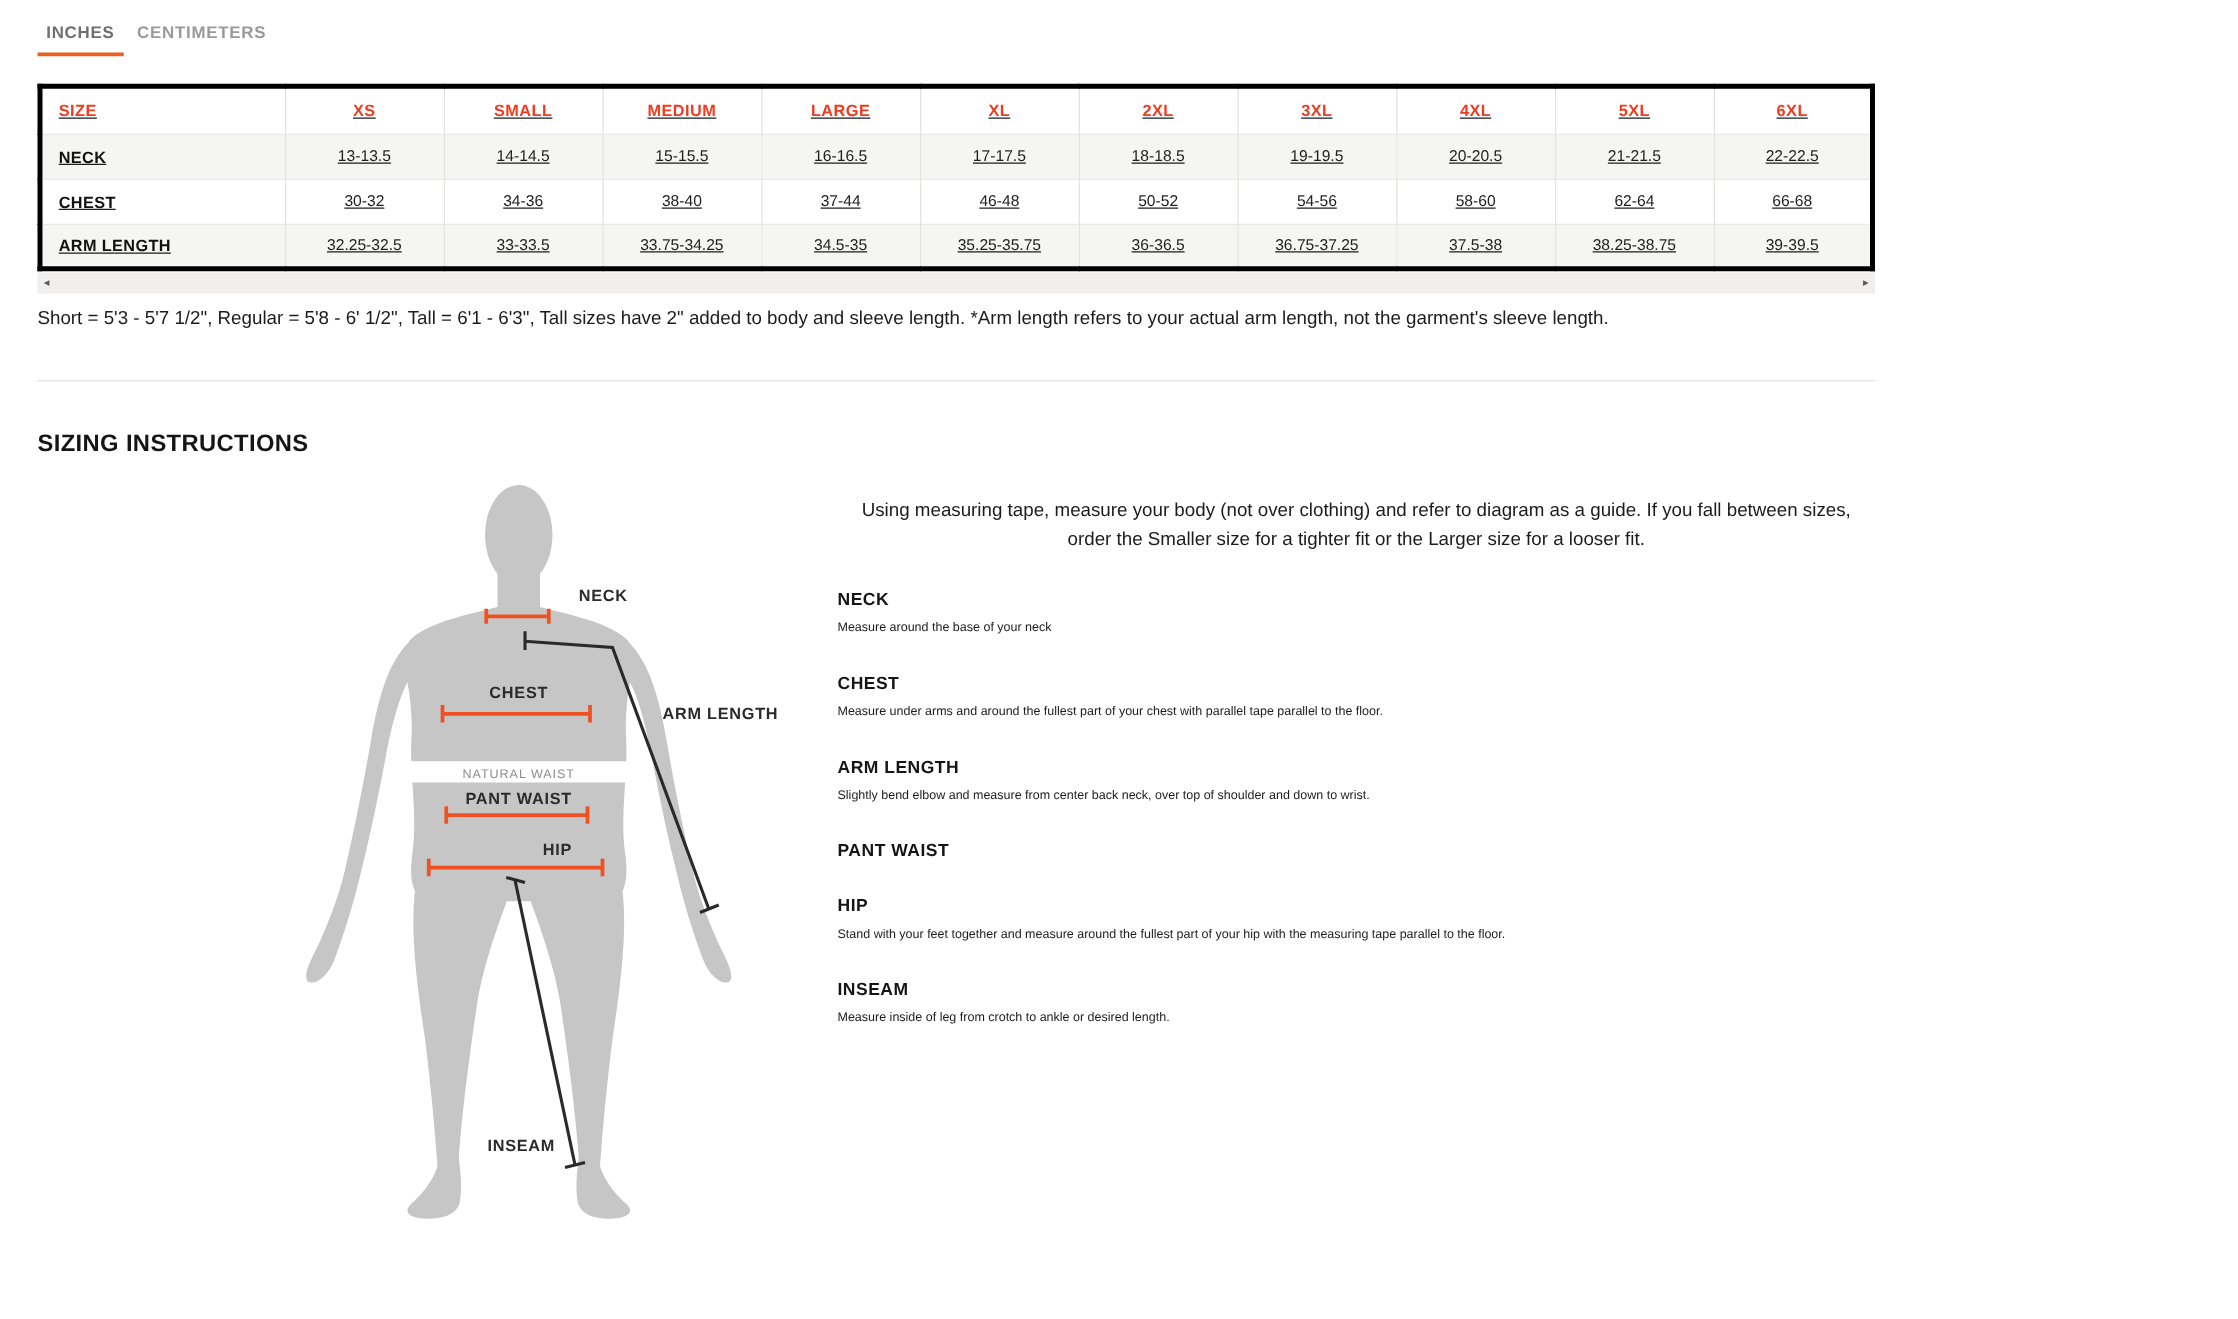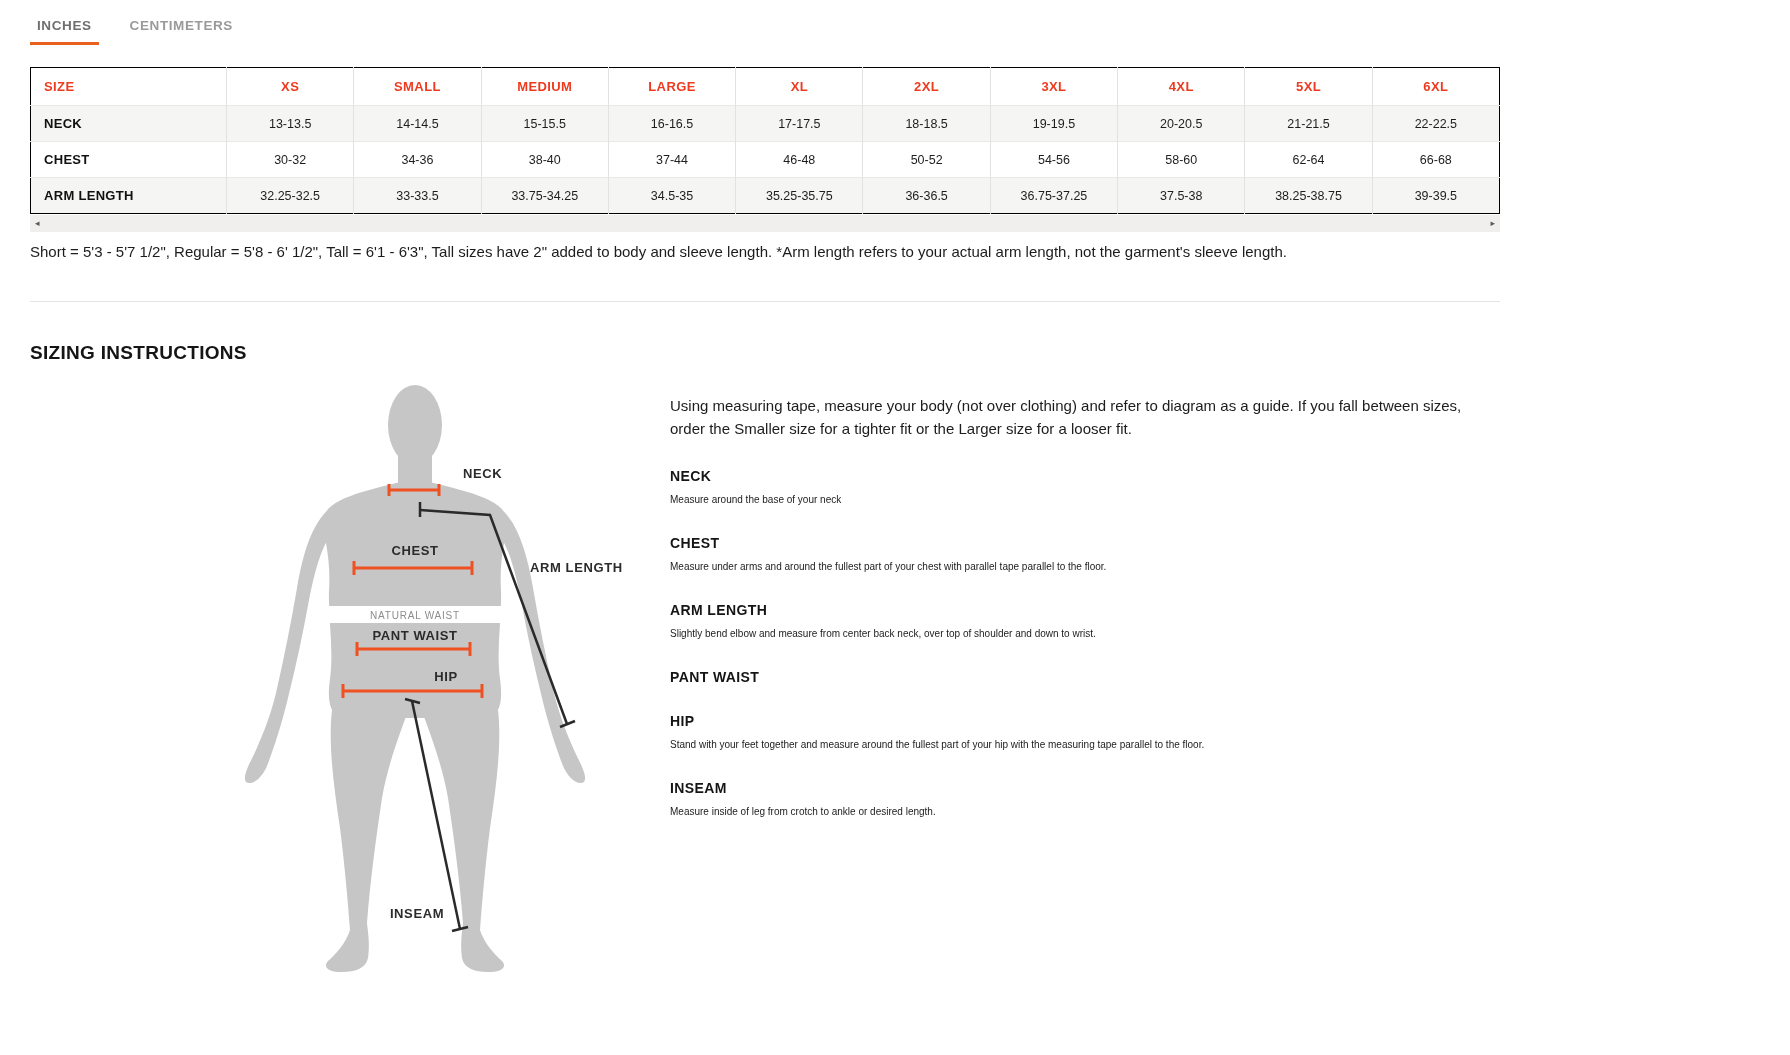--- a/index.html
+++ b/index.html
@@ -3,30 +3,30 @@
 <meta charset="utf-8">
 <style>
   * { box-sizing: border-box; }
   html,body { margin:0; padding:0; background:#ffffff; color:#1d1d1d;
               font-family:"Liberation Sans", sans-serif; }
   .container { width:1530px; max-width:100%; padding:14px 30px 0 30px; }
 
   h1.page-title { font-size:19px; font-weight:bold; letter-spacing:.3px; margin:8px 0 26px 0; color:#151515; }
 
   
-  .tabs { display:flex; gap:24px; margin-bottom:22px; }
+  .tabs { display:flex; gap:4px; margin-bottom:22px; }
   .tab { background:none; border:none; padding:4px 7px 9px 7px; font-family:inherit;
          font-size:13.5px; font-weight:bold; letter-spacing:.6px; color:#9a9a9a; cursor:pointer;
          border-bottom:3px solid transparent; }
   .tab.active { color:#6f6f6f; border-bottom-color:#e8611f; }
 
   
   .table-wrap { width:100%; }
   table.size-table { width:100%; border-collapse:collapse; table-layout:fixed;
-                     border:1px solid #000000; }
+                     border:4px solid #000000;text-decoration:underline; }
   table.size-table th, table.size-table td {
       border-left:1px solid #e2e2e1; border-top:1px solid #e8e8e7;
       font-weight:normal; padding:0 6px; height:36px; text-align:center;
       font-size:12.5px; color:#1e1e1e; white-space:nowrap; overflow:hidden; }
   table.size-table tr > *:first-child { border-left:none; }
   table.size-table thead th { height:38px; color:#ee3b20; font-weight:bold; font-size:13px;
       letter-spacing:.4px; background:#ffffff; border-top:none; }
   table.size-table .label-col { width:196px; text-align:left; padding-left:13px; }
   table.size-table .row-label { font-weight:bold; font-size:13px; letter-spacing:.3px; color:#111; }
   table.size-table tbody tr:nth-child(odd) { background:#f5f5f4; }
@@ -40,21 +40,21 @@
   .table-note { font-size:15px; color:#1c1c1c; margin:9px 0 0 0; line-height:1.45; }
 
   hr.section-divider { border:none; border-top:1px solid #e4e4e3; margin:38px 0 0 0; }
 
   h2.sizing-title { font-size:19px; font-weight:bold; letter-spacing:.3px; margin:40px 0 0 0; color:#151515; }
 
   .sizing-row { display:flex; align-items:flex-start; }
   .diagram-col { width:640px; flex:0 0 640px; }
   .diagram-col svg { display:block; margin:14px 0 0 140px; }
   .instructions-col { flex:1 1 auto; padding-top:30px; }
-  .intro-text { font-size:15px; line-height:1.55; margin:0 0 6px 0; color:#1c1c1c; }
+  .intro-text { font-size:15px; line-height:1.55; margin:0 0 6px 0; color:#1c1c1c;text-align:center; }
   .instr { margin-top:28px; }
   .instr h3 { font-size:14px; font-weight:bold; letter-spacing:.4px; margin:0 0 9px 0; color:#151515; }
   .instr p { font-size:10px; line-height:1.4; margin:0; color:#1c1c1c; }
 
   
   .diag-label { font-family:"Liberation Sans", sans-serif; font-size:13px; font-weight:bold;
                 letter-spacing:.6px; fill:#2b2b2b; }
   .diag-label-small { font-family:"Liberation Sans", sans-serif; font-size:10px; font-weight:normal;
                 letter-spacing:.8px; fill:#8d8d8d; }
 </style>

